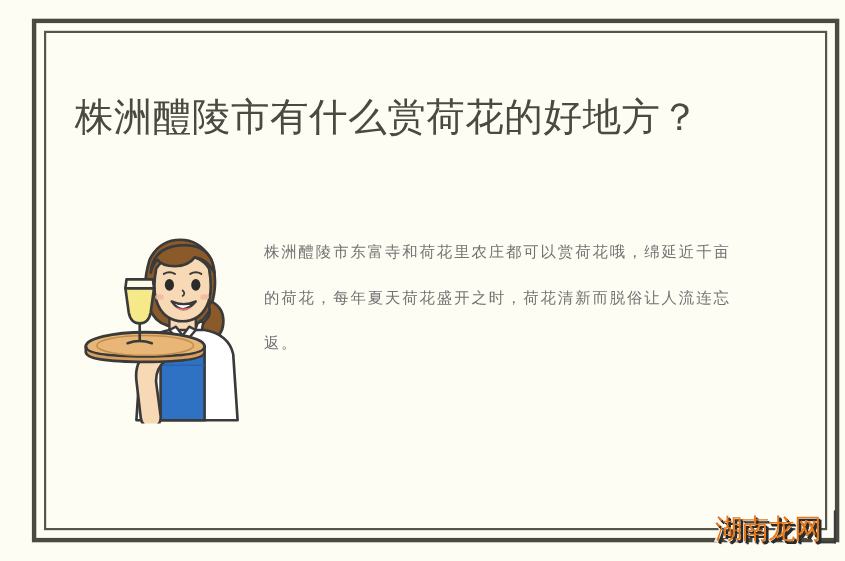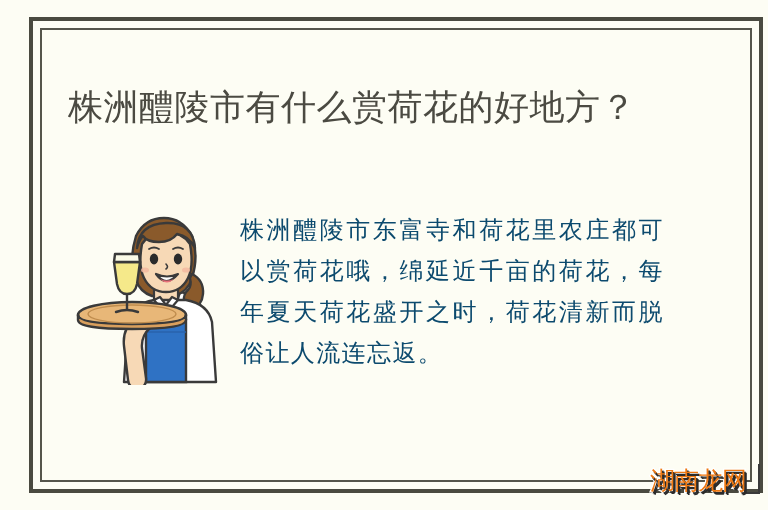--- a/index.html
+++ b/index.html
@@ -83,23 +83,23 @@
     top: 4px;
     width: 150px;
     height: 185px;
   }
 
   .body-text {
     position: absolute;
     left: 166px;
     top: 14px;
     width: 424px;
-    font-size: 24px;
+    font-size: 14px;
     line-height: 41px;
-    color: #0c4a6e;
+    color: #737373;
     font-family: "DejaVu Serif", "Liberation Serif", serif;
     letter-spacing: 1.4px;
     text-align: justify;
   }
 
   
   .watermark {
     position: absolute;
     right: 14px;
     bottom: 12px;

